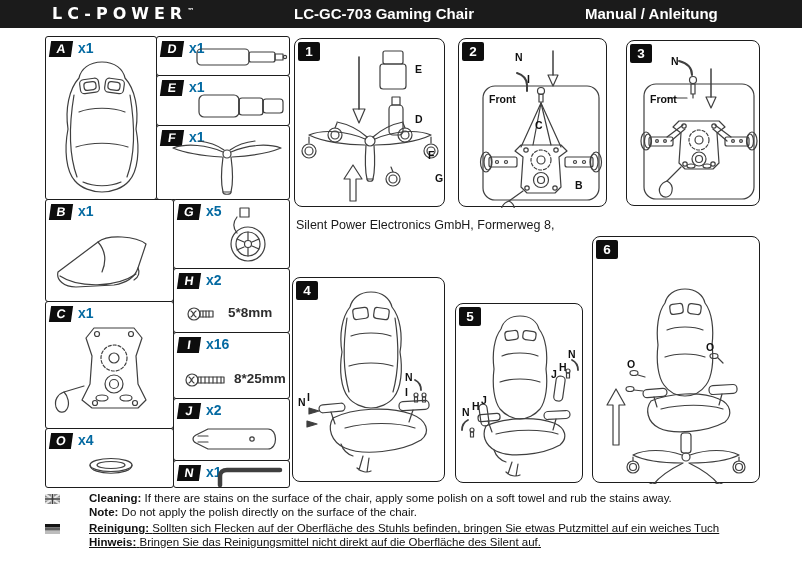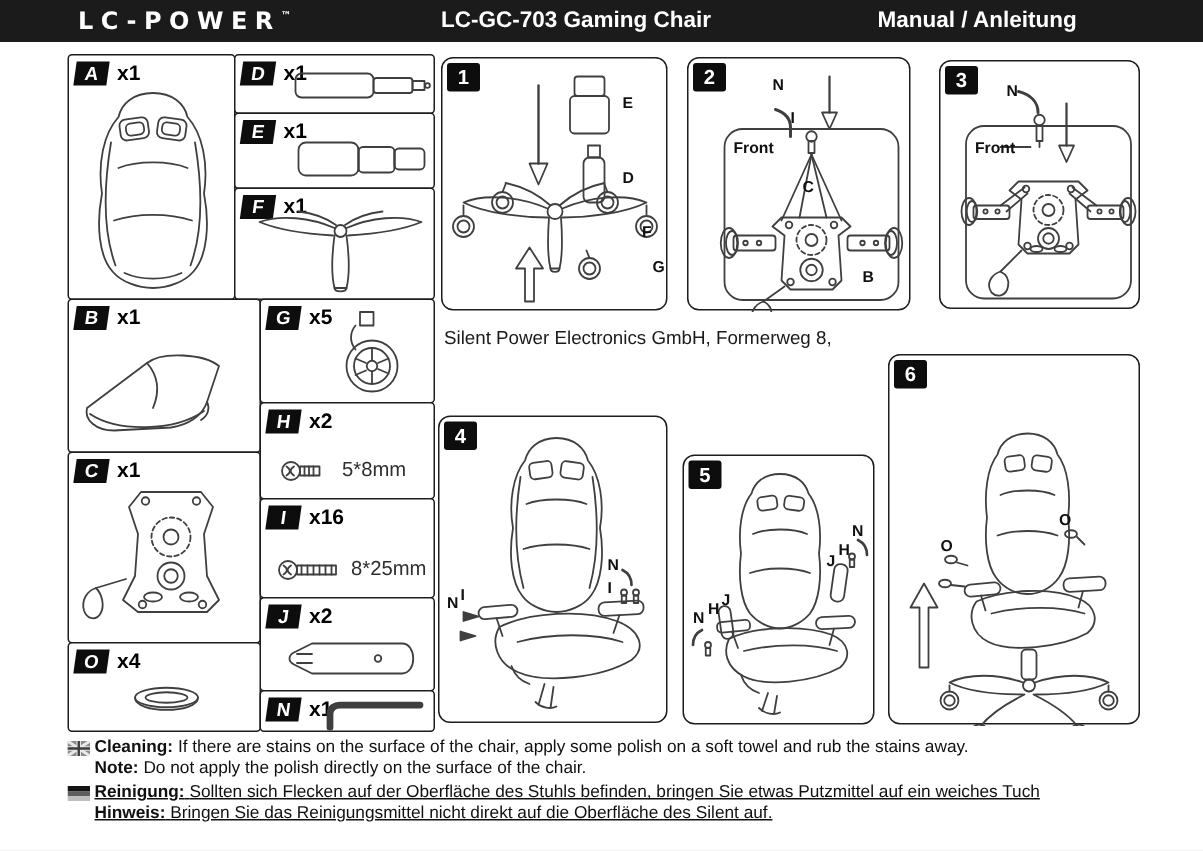--- a/index.html
+++ b/index.html
@@ -10,35 +10,35 @@
   .logo{position:absolute;left:52px;top:4px;color:#fff;font-weight:bold;font-size:16px;
         letter-spacing:5px;font-family:"DejaVu Sans",sans-serif;}
   .logo sup{font-size:7px;letter-spacing:0;}
   .htitle{position:absolute;left:294px;top:5px;color:#fff;font-weight:bold;font-size:15px;}
   .hman{position:absolute;left:541px;top:5px;color:#ffffff;font-weight:bold;font-size:15px;margin-left:44px;}
   
   .panel{position:absolute;border:1.5px solid #1d1d1d;border-radius:3px;background:#fff;box-sizing:border-box;}
   .steppanel{border-radius:8px;}
   .plabel{position:absolute;top:4px;left:4px;width:22px;height:16px;background:#0d0d0d;color:#fff;
           font-weight:bold;font-size:12.5px;line-height:16px;text-align:center;transform:skewX(-8deg);}
-  .count{position:absolute;top:3px;left:32px;font-weight:bold;font-size:14px;color:#000000;}
+  .count{position:absolute;top:3px;left:32px;font-weight:bold;font-size:14px;color:#0369a1;}
   .stepnum{position:absolute;top:3px;left:3px;width:22px;height:19px;background:#0d0d0d;color:#fff;
            font-weight:bold;font-size:13.5px;line-height:19px;text-align:center;border-radius:2px;}
-  .size{position:absolute;font-size:13.5px;color:#2e2e2e;}
+  .size{position:absolute;font-size:13.5px;color:#2e2e2e;font-weight:bold;}
   .dlabel{position:absolute;font-weight:bold;font-size:10.5px;color:#101010;}
   .front{font-size:10.5px;}
   svg.draw{position:absolute;}
   svg.draw *{stroke:#3f3f3f;fill:none;stroke-width:1.2;stroke-linejoin:round;stroke-linecap:round;}
   
   .address{position:absolute;left:296px;top:216px;width:300px;font-size:12.5px;line-height:19px;color:#1a1a1a;}
   
   .note{position:absolute;left:45px;width:712px;font-size:11.5px;line-height:13.5px;color:#101010;}
   .note .flag{position:absolute;left:0;top:2px;}
   .note .txt{margin-left:18px;}
-  .note b{font-weight:bold;}
+  .note b{font-weight:bold;margin-left:26px;}
 </style>
 </head>
 <body>
 
 <div class="page">
 
   <div class="header">
     <div class="logo"><span>LC-POWER</span><sup>™</sup></div>
     <div class="htitle">LC-GC-703  Gaming Chair</div>
     <div class="hman">Manual / Anleitung</div>

